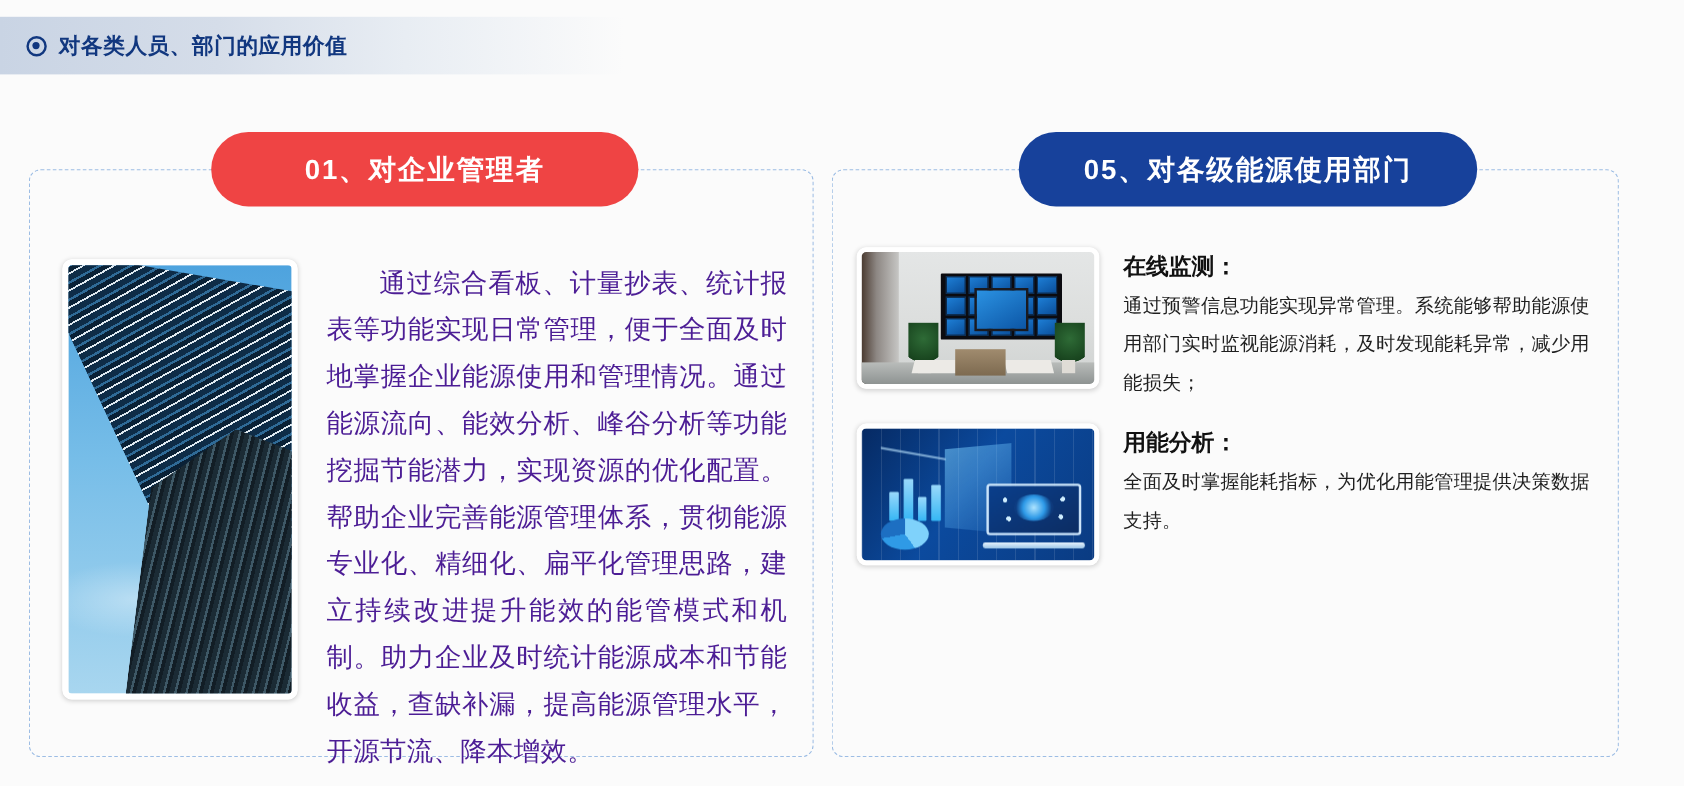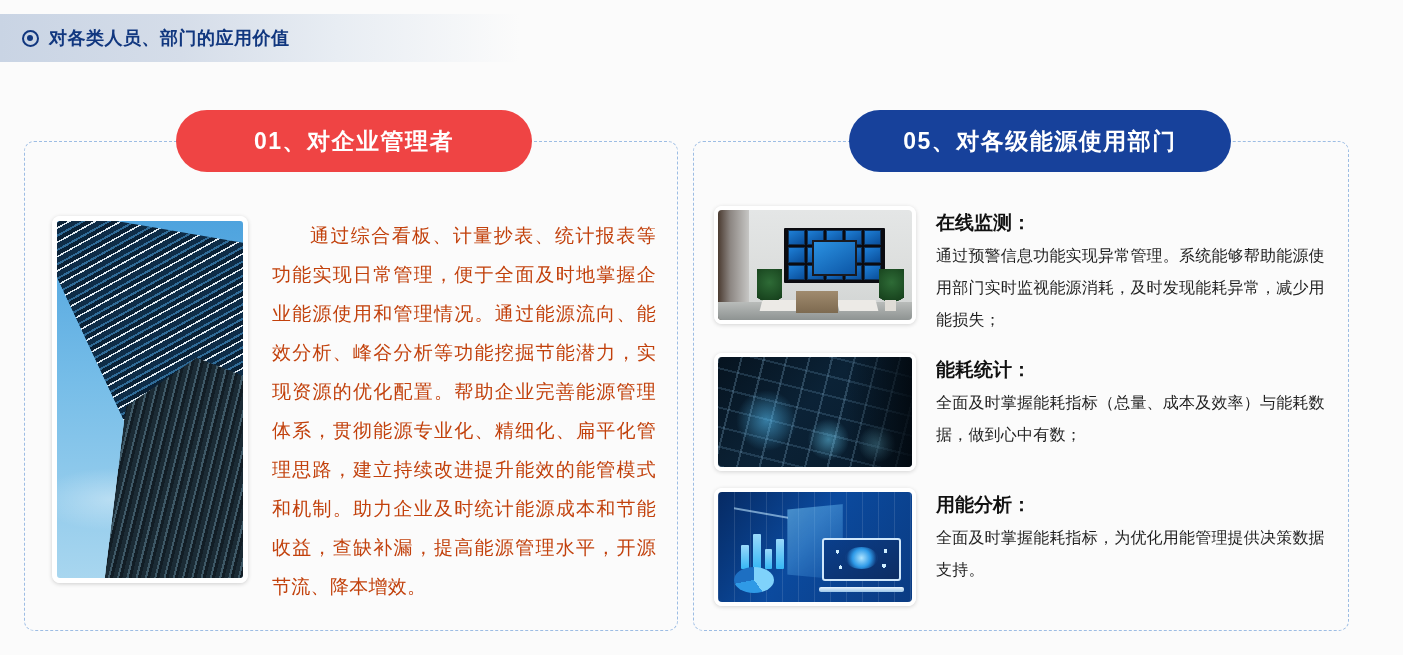--- a/index.html
+++ b/index.html
@@ -137,23 +137,23 @@
         #3e5866 4px, #3e5866 6px,
         #121d25 6px, #121d25 9px
       );
     transform: rotate(7deg);
     transform-origin: bottom left;
     clip-path: polygon(28% 0, 100% 16%, 100% 100%, 0 100%, 0 22%);
   }
 
   .left-text {
     flex: 1 1 auto;
-    font-size: 19px;
+    font-size: 22px;
     line-height: 39px;
-    color: #c2410c;
+    color: #4c1d95;
     text-align: justify;
     text-indent: 2em;
     letter-spacing: 0.3px;
   }
 
   
   .right-inner {
     position: absolute;
     left: 714px; top: 206px;
     width: 620px;
@@ -322,33 +322,20 @@
       <div class="room-desk-l"></div>
       <div class="room-desk-r"></div>
       <div class="room-table"></div>
     </div>
     <div class="right-text-block">
       <div class="right-heading">在线监测：</div>
       <div class="right-body">通过预警信息功能实现异常管理。系统能够帮助能源使用部门实时监视能源消耗，及时发现能耗异常，减少用能损失；</div>
     </div>
   </div>
 
-  <div class="right-row">
-    <div class="thumb thumb-keyboard">
-      <div class="kb-keys"></div>
-      <div class="kb-glow1"></div>
-      <div class="kb-glow2"></div>
-      <div class="kb-glow3"></div>
-      <div class="kb-dark"></div>
-    </div>
-    <div class="right-text-block">
-      <div class="right-heading">能耗统计：</div>
-      <div class="right-body">全面及时掌握能耗指标（总量、成本及效率）与能耗数据，做到心中有数；</div>
-    </div>
-  </div>
 
   <div class="right-row">
     <div class="thumb thumb-data">
       <div class="bd-grid"></div>
       <div class="bd-screen"></div>
       <div class="bd-line"></div>
       <div class="bd-bars">
         <i></i>
           <i style="height:55%"></i>
           <i style="height:80%"></i>

